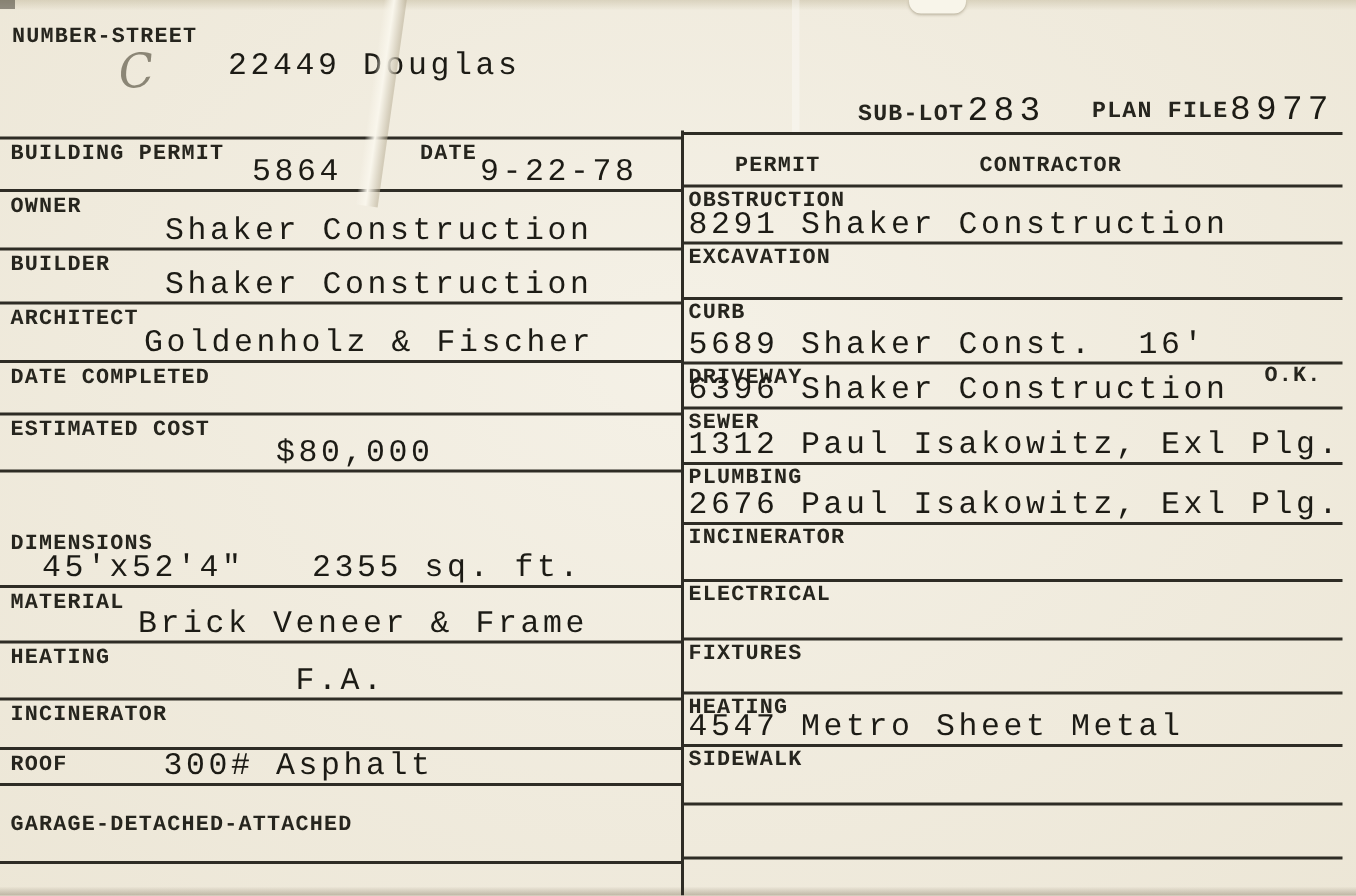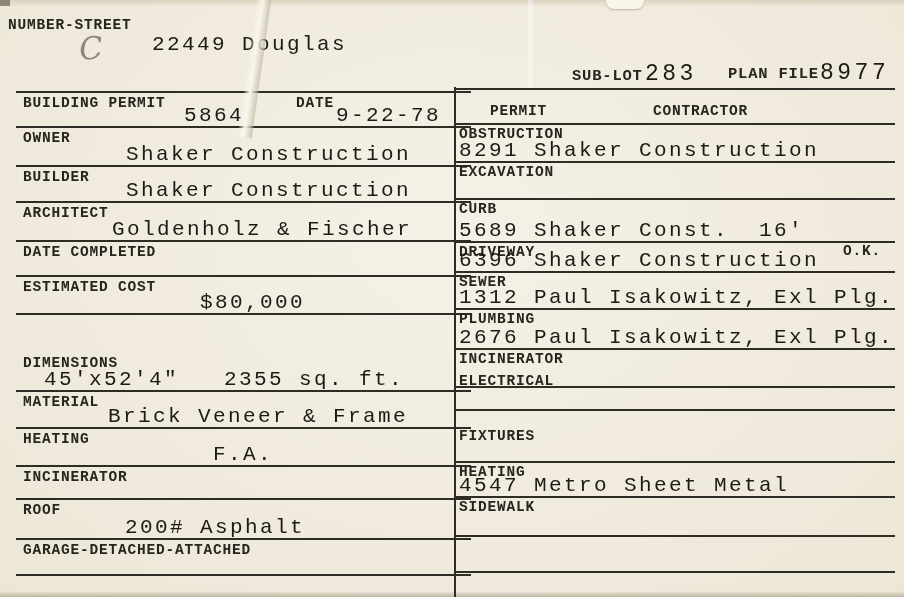--- a/index.html
+++ b/index.html
@@ -18,21 +18,21 @@
           linear-gradient(0deg, rgba(150,140,120,0.55) 0px, rgba(150,140,120,0.0) 6px),
           radial-gradient(ellipse at 50% 40%, rgba(255,255,255,0.25), rgba(215,205,180,0.18));
         overflow:hidden;}
   .lbl{position:absolute;font-weight:bold;font-size:14.5px;letter-spacing:0.8px;
        color:var(--label);white-space:pre;}
   .val{position:absolute;font-size:21px;letter-spacing:2.4px;color:var(--ink);
        white-space:pre;}
   .row{position:absolute;box-sizing:border-box;border-bottom:2px solid var(--line);}
   .row .lbl{left:7px;top:2px;}
   .row .val{bottom:-1px;}
-  .lrow{left:16px;width:455px;padding-left:12px;}
+  .lrow{left:0;width:455px;padding-left:12px;}
   .rrow{left:455px;width:440px;}
   .rrow .lbl{left:4px;top:1px;}
   .rrow .val{left:4px;}
   #divider{position:absolute;left:454px;top:87px;width:2px;height:510px;background:var(--line);}
   .tear{position:absolute;pointer-events:none;}
   #tear-main{left:247px;top:-8px;width:15px;height:146px;transform:rotate(8deg);
     background:linear-gradient(to right, rgba(245,242,232,0.0), #f9f6ec 45%, rgba(186,176,152,0.55) 95%);}
   #tear-top{left:606px;top:0;width:38px;height:9px;background:#f8f5ea;
     box-shadow:0 1px 2px rgba(150,140,115,0.6);border-radius:0 0 8px 8px;}
   #crease{left:528px;top:0;width:5px;height:88px;background:rgba(255,255,255,0.35);}
@@ -100,23 +100,23 @@
   <div class="row lrow" style="top:429px;height:38px;">
     <span class="lbl">HEATING</span>
     <span class="val" style="left:197px;">F.A.</span>
   </div>
 
   <div class="row lrow" style="top:467px;height:33px;">
     <span class="lbl">INCINERATOR</span>
     <span class="val" style="left:180px;"></span>
   </div>
 
-  <div class="row lrow" style="top:500px;height:40px;">
+  <div class="row lrow" style="top:500px;height:24px;">
     <span class="lbl">ROOF</span>
-    <span class="val" style="left:109px;">200# Asphalt</span>
+    <span class="val" style="left:109px;">300# Asphalt</span>
   </div>
 
   <div class="row rrow" style="top:88px;height:37px;border-top:2px solid var(--line);">
     <span class="lbl" style="left:35px;top:13px;">PERMIT</span>
     <span class="lbl" style="left:198px;top:13px;">CONTRACTOR</span>
   </div>
 
   <div class="row lrow" style="top:540px;height:36px;">
     <span class="lbl">GARAGE-DETACHED-ATTACHED</span>
     <span class="val" style="left:180px;"></span>
@@ -151,21 +151,21 @@
   <div class="row rrow" style="top:310px;height:40px;">
     <span class="lbl">PLUMBING</span>
     <span class="val">2676 Paul Isakowitz, Exl Plg.</span>
   </div>
 
   <div class="row rrow" style="top:350px;height:38px;">
     <span class="lbl">INCINERATOR</span>
     <span class="val"></span>
   </div>
 
-  <div class="row rrow" style="top:372px;height:39px;">
+  <div class="row rrow" style="top:388px;height:39px;">
     <span class="lbl">ELECTRICAL</span>
     <span class="val"></span>
   </div>
 
   <div class="row rrow" style="top:427px;height:36px;">
     <span class="lbl">FIXTURES</span>
     <span class="val"></span>
   </div>
 
   <div class="row rrow" style="top:463px;height:35px;">

